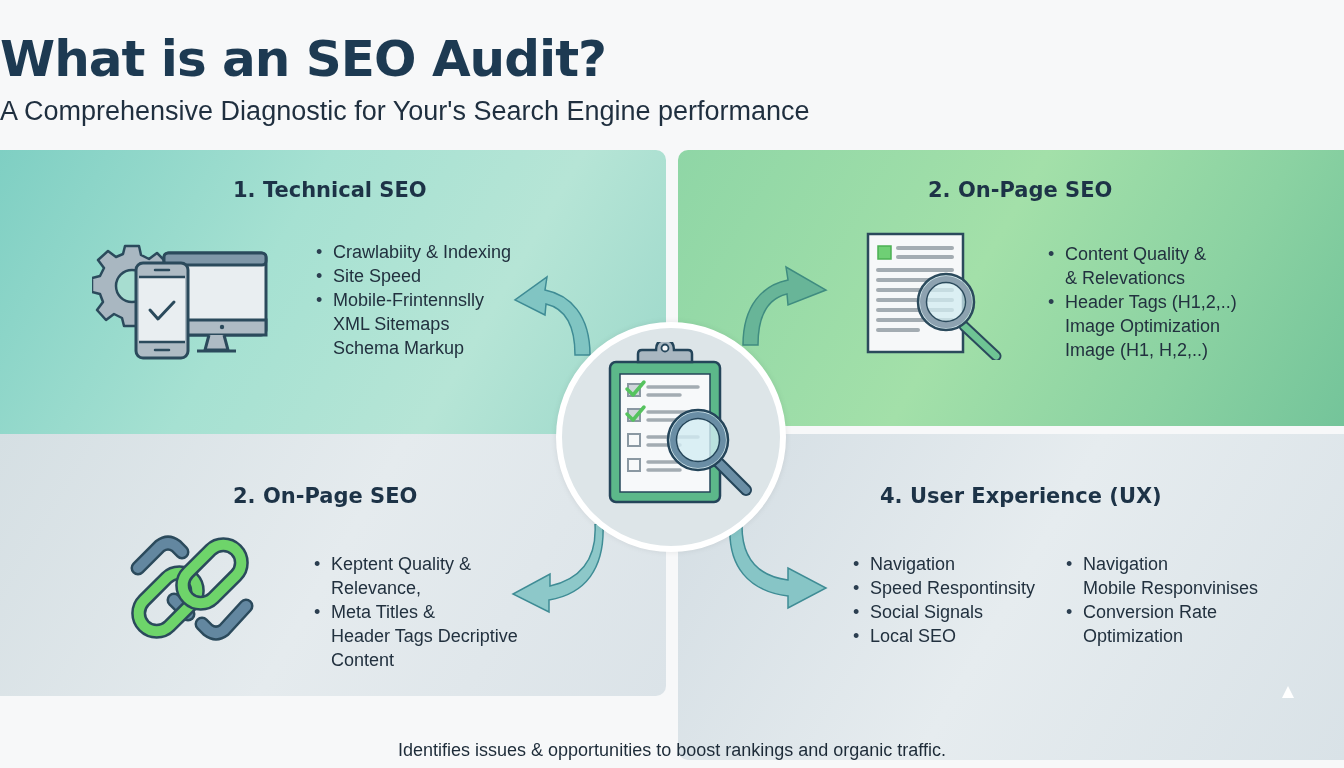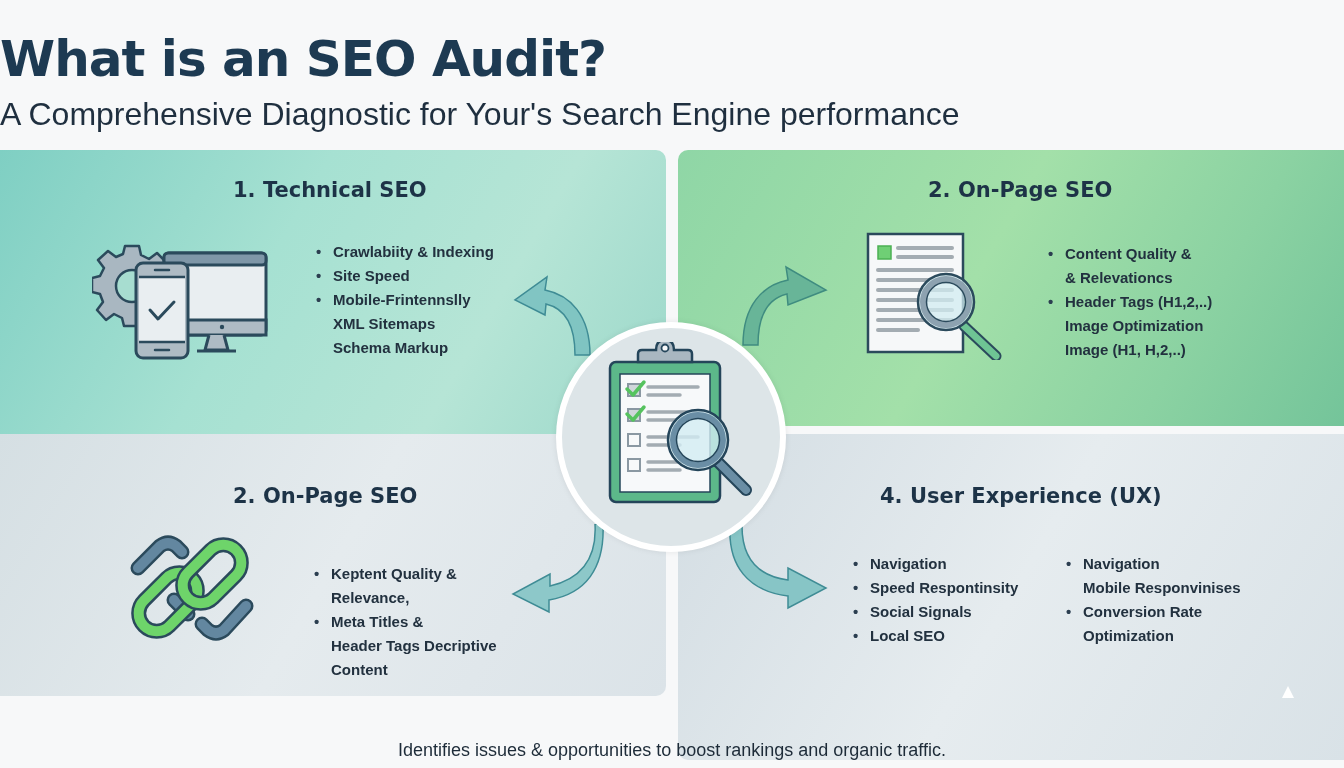--- a/index.html
+++ b/index.html
@@ -10,36 +10,36 @@
     color:#1d3347;
   }
   .header { position:absolute; left:0; top:0; width:1344px; height:148px; text-align:left; }
   .title {
     position:absolute; left:0; right:0; top:30px;
     font-family:"DejaVu Sans", sans-serif; font-weight:bold;
     font-size:50px; letter-spacing:-1px; color:#1d3a52;
   }
   .subtitle {
     position:absolute; left:0; right:0; top:96px;
-    font-size:32px; color:#1f2f3f;
+    font-size:27px; color:#1f2f3f;
   }
   .panel { position:absolute; overflow:hidden; }
   .p1 { left:0; top:150px; width:666px; height:294px; border-radius:0 10px 10px 0;
         background:linear-gradient(120deg,#7fcfc3 0%,#a6e1d2 40%,#b6e5d6 70%,#9ad7c9 100%); }
   .p2 { left:678px; top:150px; width:666px; height:276px; border-radius:10px 0 0 10px;
         background:linear-gradient(120deg,#8fd6a6 0%,#a3e0a9 45%,#8bd2a2 75%,#74c49a 100%); }
   .p3 { left:0; top:434px; width:666px; height:262px; border-radius:0 10px 10px 0;
         background:linear-gradient(120deg,#d5dfe3 0%,#e5ebee 50%,#dbe3e8 100%); }
   .p4 { left:678px; top:434px; width:666px; height:326px; border-radius:10px 0 0 10px;
         background:linear-gradient(120deg,#d3dde3 0%,#e6ecef 50%,#d9e2e7 100%); }
   .ptitle {
     position:absolute; font-family:"DejaVu Sans", sans-serif; font-weight:bold;
     font-size:21px; color:#1d3347; white-space:nowrap;
   }
-  ul.blist { position:absolute; margin:0; padding:0; list-style:none; font-size:15px; line-height:24px; color:#22313f;font-weight:bold; }
+  ul.blist { position:absolute; margin:0; padding:0; list-style:none; font-size:18px; line-height:24px; color:#22313f; }
   ul.blist li { position:relative; padding-left:19px; white-space:nowrap; }
   ul.blist li.b::before { content:"•"; position:absolute; left:2px; top:0; color:#2b3e50; }
   .icon { position:absolute; }
   .arrow { position:absolute; }
   .center-circle {
     position:absolute; left:556px; top:322px; width:230px; height:230px;
     border-radius:50%; background:#dde5e8; border:6px solid #ffffff;
     box-sizing:border-box; box-shadow:0 0 6px rgba(0,0,0,0.08);
   }
   .footer {
@@ -136,21 +136,21 @@
       <path d="M122,72 L100,96 Q92,102 84,96 L78,90" stroke="#6387a0" stroke-width="10"></path>
       <path d="M50,66 L64,80" stroke="#2b4a5c" stroke-width="15"></path>
       <path d="M50,66 L64,80" stroke="#6387a0" stroke-width="10"></path>
 
       <rect x="-18" y="-34" width="36" height="68" rx="18" transform="translate(44,68) rotate(45)" stroke="#2b4a5c" stroke-width="15"></rect>
       <rect x="-18" y="-34" width="36" height="68" rx="18" transform="translate(44,68) rotate(45)" stroke="#6ed46a" stroke-width="10"></rect>
       <rect x="-18" y="-34" width="36" height="68" rx="18" transform="translate(88,40) rotate(45)" stroke="#2b4a5c" stroke-width="15"></rect>
       <rect x="-18" y="-34" width="36" height="68" rx="18" transform="translate(88,40) rotate(45)" stroke="#6ed46a" stroke-width="10"></rect>
     </g>
   </svg>
-  <ul class="blist" style="left:312px; top:128px;">
+  <ul class="blist" style="left:312px; top:118px;">
     <li class="b">Keptent Quality &amp;</li>
     <li>Relevance,</li>
     <li class="b">Meta Titles &amp;</li>
     <li>Header Tags Decriptive</li>
     <li>Content</li>
   </ul>
   <svg class="arrow" style="left:505px; top:90px;" width="100" height="90" viewBox="0 0 100 90">
     <path d="M90,0 C92,35 75,55 45,62 L45,50 L8,70 L44,88 L44,76 C80,70 100,45 98,0 Z" fill="#78c0c0" fill-opacity="0.8" stroke="#3f8c95" stroke-width="1.5"></path>
   </svg>
 </div>

